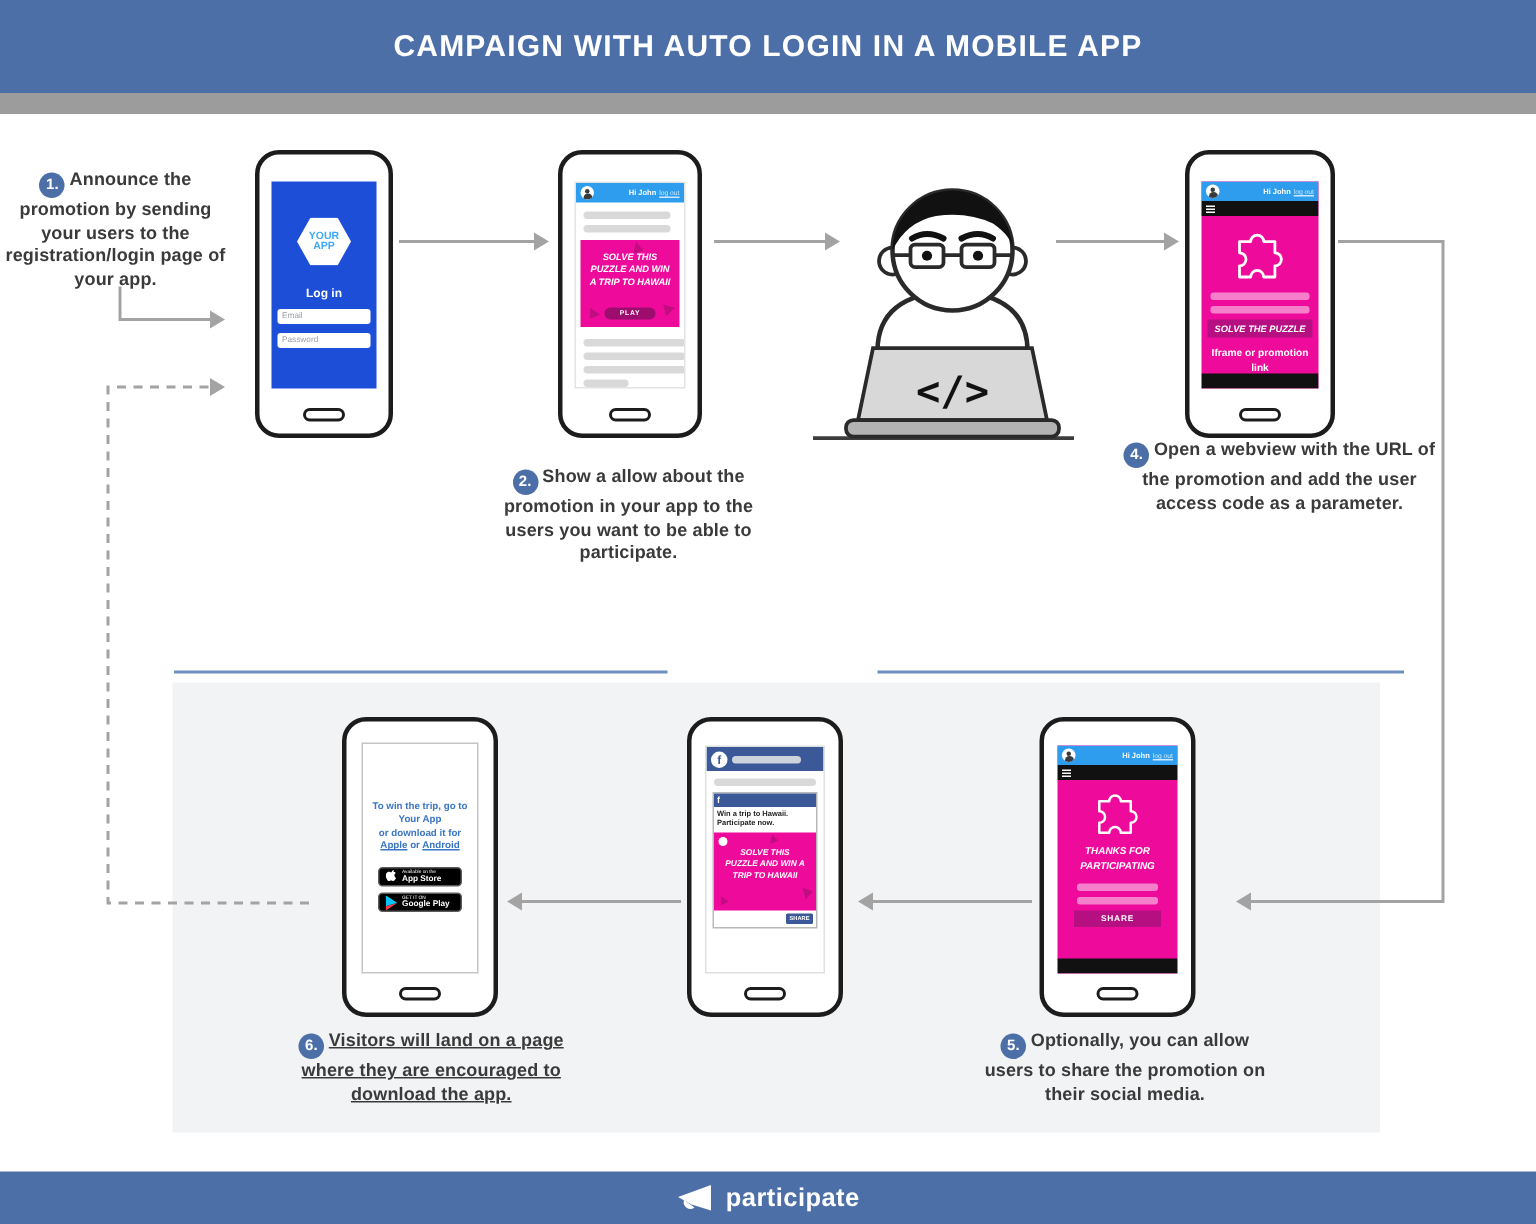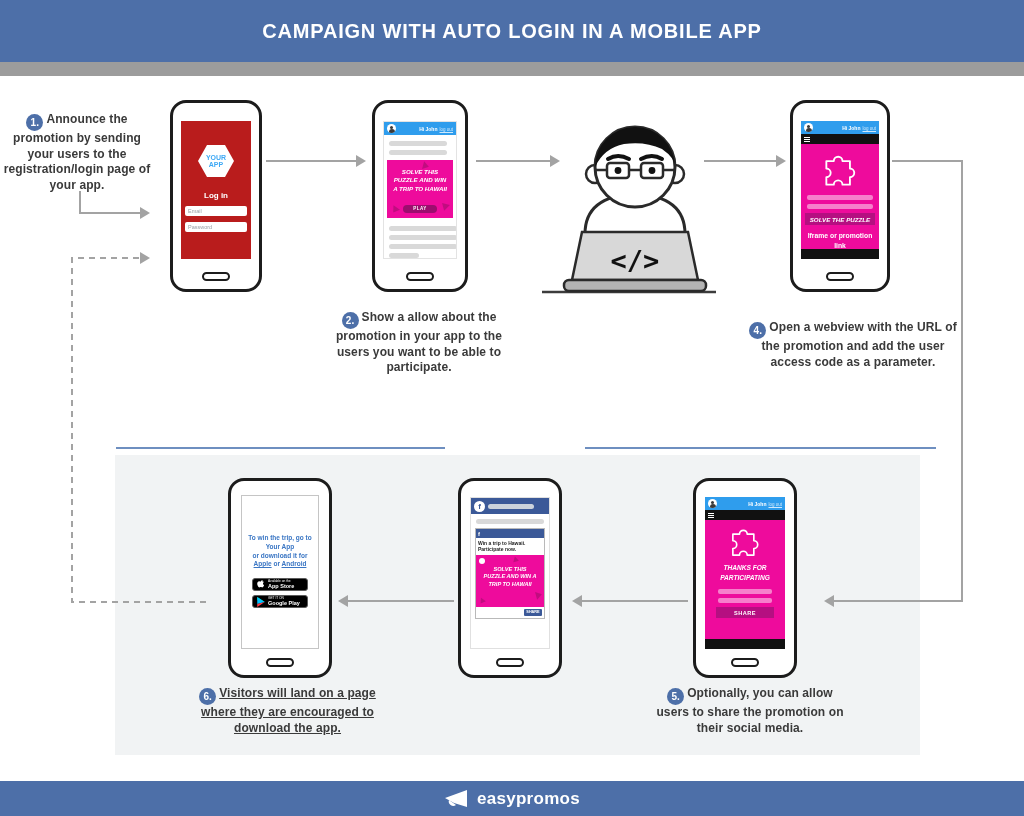--- a/index.html
+++ b/index.html
@@ -125,21 +125,21 @@
       <polygon points="572,601 582,595 582,607"></polygon>
     </g>
     <path d="M542,292 L716,292" stroke="#3c3c3c" stroke-width="2.5"></path>
   </svg>
 
   <div class="step-block" style="left:2px; top:112px; width:150px;">
     <span class="step-circle">1.</span><span>Announce the promotion by sending your users to the registration/login page of your app.</span>
   </div>
 
   <div class="phone" style="left:170px; top:100px; width:92px; height:192px;">
-    <div class="screen" style="left:8px; right:8px; top:18px; bottom:30px; background:#b91c1c;">
+    <div class="screen" style="left:8px; right:8px; top:18px; bottom:30px; background:#1d4ed8;">
       <div class="hexagon">
         <span>YOUR</span>
         <span>APP</span>
       </div>
       <div class="login-label">Log in</div>
       <div class="input-box" style="top:85px;">Email</div>
       <div class="input-box" style="top:101px;">Password</div>
     </div>
     <div class="home-btn"></div>
   </div>
@@ -204,21 +204,21 @@
       <div class="dark-band" style="top:92px; left:4px; right:4px; height:12px; font-size:6.2px;">SOLVE THE PUZZLE</div>
       <div style="position:absolute; top:110px; left:4px; right:4px; text-align:center; color:#fff; font-size:6.8px; font-weight:bold; line-height:1.4;">Iframe or promotion link</div>
       <div class="blackbar" style="bottom:0; top:auto;"></div>
     </div>
     <div class="home-btn"></div>
   </div>
 
   <div class="step-block" style="left:330px; top:310px; width:178px;">
     <span class="step-circle">2.</span><span>Show a allow about the promotion in your app to the users you want to be able to participate.</span>
   </div>
-  <div class="step-block" style="left:748px; top:320px; width:210px;">
+  <div class="step-block" style="left:748px; top:292px; width:210px;">
     <span class="step-circle">4.</span><span>Open a webview with the URL of the promotion and add the user access code as a parameter.</span>
   </div>
 
   <div class="phone" style="left:228px; top:478px; width:104px; height:200px;">
     <div class="screen dl-screen" style="left:10px; right:10px; top:14px; bottom:26px;">
       <div class="dl-text">
         <div>To win the trip, go to</div>
         <div>Your App</div>
         <div>or download it for</div>
         <div><span class="dl-u">Apple</span> <span>or</span> <span class="dl-u">Android</span></div>
@@ -305,16 +305,16 @@
   </div>
   <div class="step-block" style="left:650px; top:686px; width:200px;">
     <span class="step-circle">5.</span><span>Optionally, you can allow users to share the promotion on their social media.</span>
   </div>
 
   <div class="footer">
     <svg width="26" height="20" viewBox="0 0 26 20">
       <polygon points="1,9 23,1 23,18 10,14" fill="#fff"></polygon>
       <path d="M5,11 a4.5,4.5 0 0 0 7,5 z" fill="#fff"></path>
     </svg>
-    <div class="footer-brand">easypromos</div>
+    <div class="footer-brand">participate</div>
   </div>
 
 </div>
 
 </body></html>

